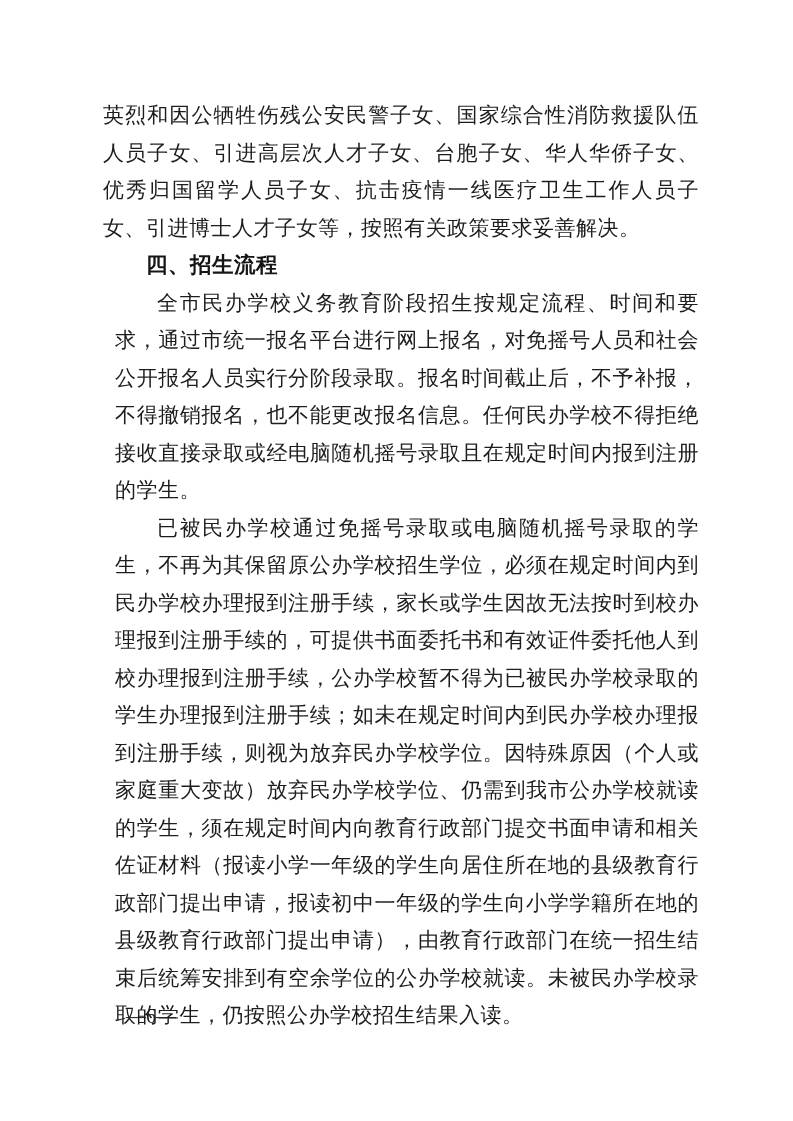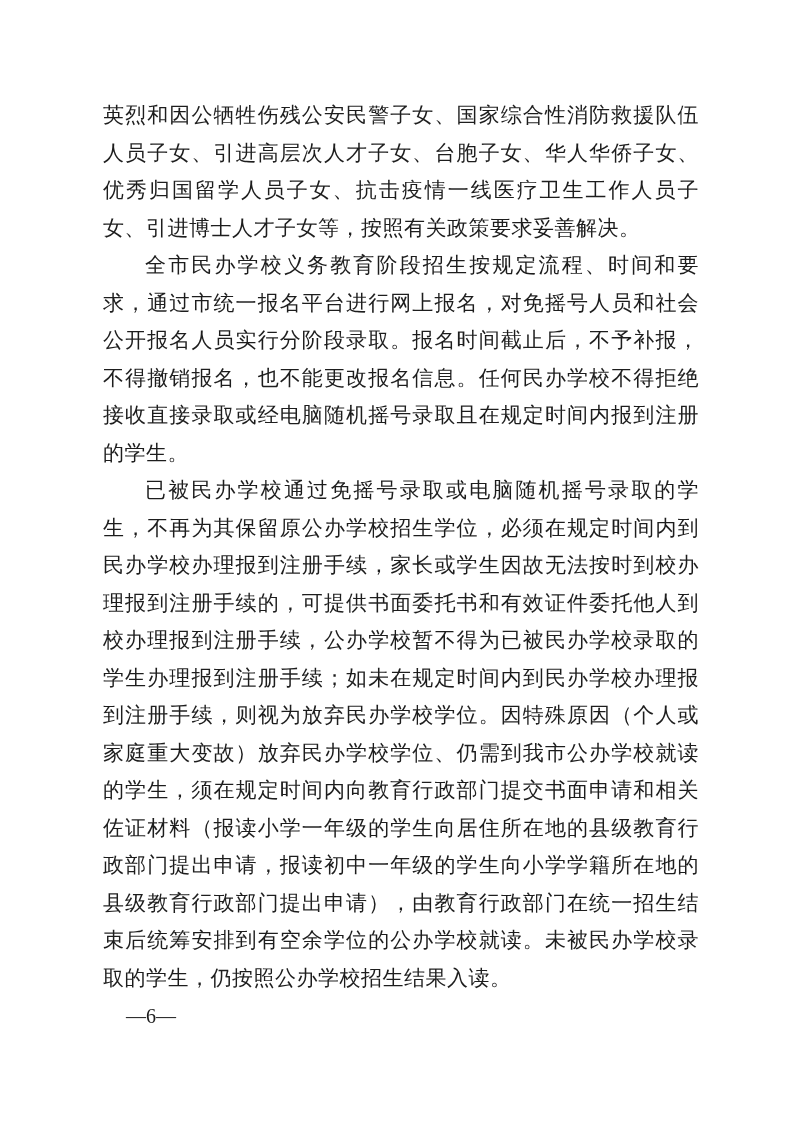--- a/index.html
+++ b/index.html
@@ -26,20 +26,21 @@
     margin: 0;
     font-size: 21px;
     line-height: 37.5px;
     text-align: justify;
     text-justify: inter-ideograph;
     letter-spacing: 0.5px;
     word-break: break-all;
   }
   .para.indent-2em {
     text-indent: 2em;
+    margin-left: 12px;
   }
   .section-heading {
     margin: 0;
     font-size: 21.5px;
     line-height: 37.5px;
     font-weight: bold;
     font-family: "Liberation Sans", "DejaVu Sans", sans-serif;
     text-indent: 2em;
     letter-spacing: 0.5px;
     color: #151515;
@@ -54,17 +55,18 @@
     color: #1d1d1d;
     letter-spacing: 0px;
   }
 </style>
 </head>
 <body>
 
 <div class="page">
   <div class="text-block">
     <p class="para">英烈和因公牺牲伤残公安民警子女、国家综合性消防救援队伍人员子女、引进高层次人才子女、台胞子女、华人华侨子女、优秀归国留学人员子女、抗击疫情一线医疗卫生工作人员子女、引进博士人才子女等，按照有关政策要求妥善解决。</p>
+    <h2 class="section-heading">四、招生流程</h2>
     <p class="para indent-2em">全市民办学校义务教育阶段招生按规定流程、时间和要求，通过市统一报名平台进行网上报名，对免摇号人员和社会公开报名人员实行分阶段录取。报名时间截止后，不予补报，不得撤销报名，也不能更改报名信息。任何民办学校不得拒绝接收直接录取或经电脑随机摇号录取且在规定时间内报到注册的学生。</p>
     <p class="para indent-2em">已被民办学校通过免摇号录取或电脑随机摇号录取的学生，不再为其保留原公办学校招生学位，必须在规定时间内到民办学校办理报到注册手续，家长或学生因故无法按时到校办理报到注册手续的，可提供书面委托书和有效证件委托他人到校办理报到注册手续，公办学校暂不得为已被民办学校录取的学生办理报到注册手续；如未在规定时间内到民办学校办理报到注册手续，则视为放弃民办学校学位。因特殊原因（个人或家庭重大变故）放弃民办学校学位、仍需到我市公办学校就读的学生，须在规定时间内向教育行政部门提交书面申请和相关佐证材料（报读小学一年级的学生向居住所在地的县级教育行政部门提出申请，报读初中一年级的学生向小学学籍所在地的县级教育行政部门提出申请），由教育行政部门在统一招生结束后统筹安排到有空余学位的公办学校就读。未被民办学校录取的学生，仍按照公办学校招生结果入读。</p>
   </div>
   <div class="page-number">—6—</div>
 </div>
 
 </body></html>

